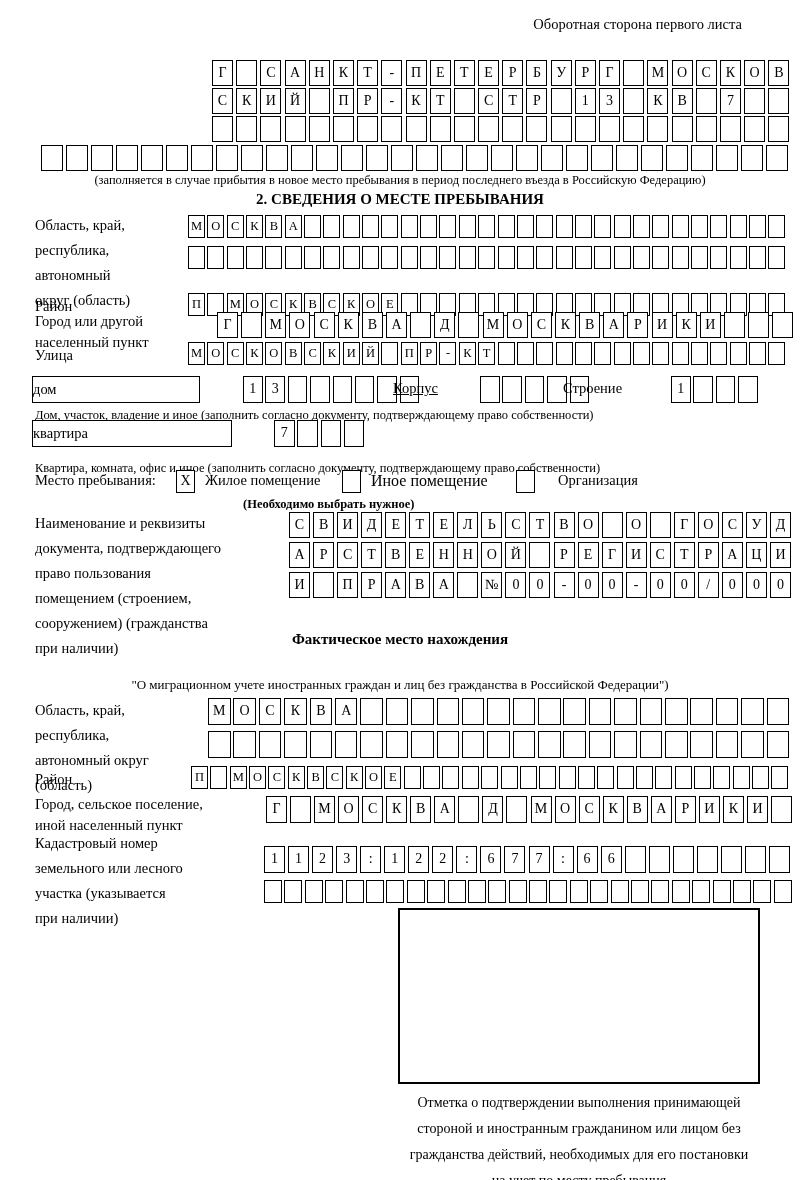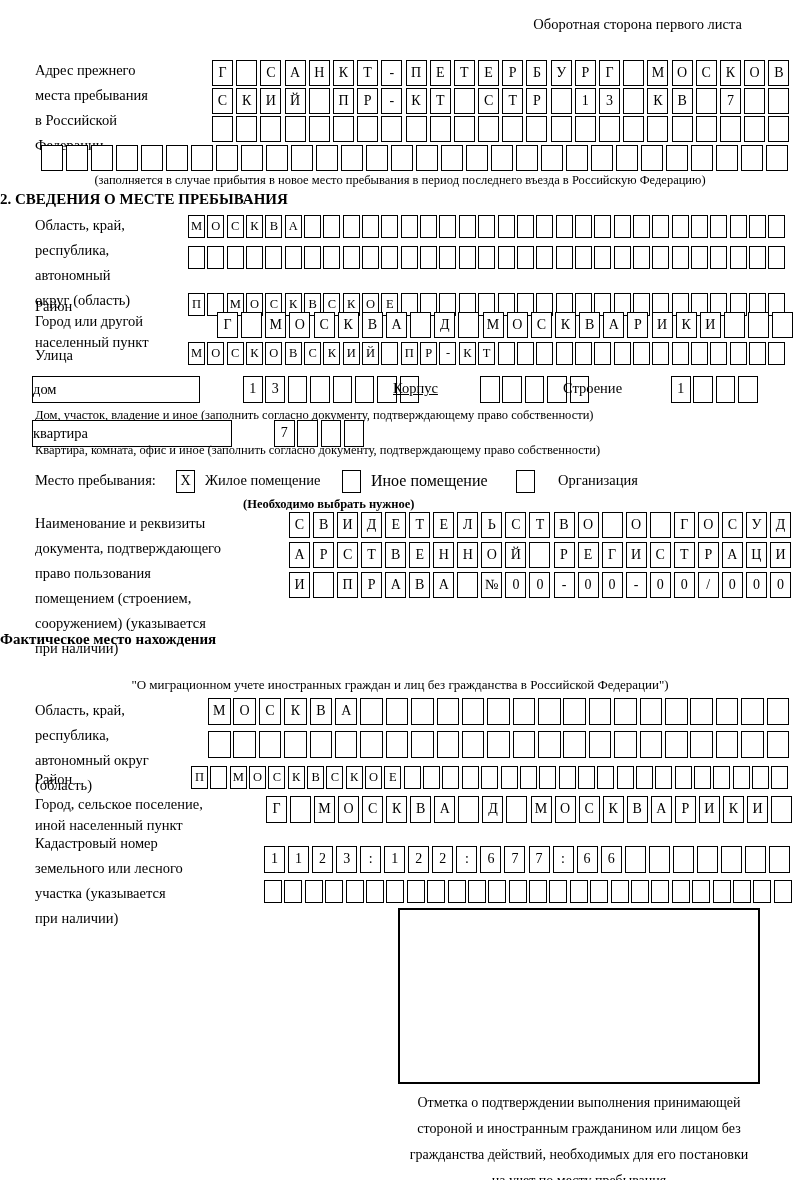--- a/index.html
+++ b/index.html
@@ -3,21 +3,21 @@
 <meta charset="utf-8">
 <style>
   html,body{margin:0;padding:0;background:#fff;}
   .page{position:relative;width:800px;height:1180px;background:#ffffff;overflow:hidden;
         font-family:"Liberation Serif",serif;color:#000;}
   .abs{position:absolute;white-space:nowrap;}
   .lbl{font-size:14.5px;line-height:25px;}
   .lbl .ln{white-space:nowrap;}
   .lbl-sm .ln{line-height:21px;}
   .cap{font-size:12.5px;}
-  .ttl{font-weight:bold;font-size:15px;text-align:left;width:800px;left:0;}
+  .ttl{font-weight:bold;font-size:15px;text-align:center;width:800px;left:0;}
   .ctr{text-align:center;width:800px;left:0;}
   .cellrow{white-space:nowrap;padding-left:36px;}
   .cell{display:inline-block;box-sizing:border-box;border:1.6px solid #000;background:#fff;
         text-align:center;vertical-align:top;overflow:hidden;font-family:"Liberation Serif",serif;}
   .r-prev .cell{width:21px;height:26px;margin-right:3.2px;font-size:14px;line-height:23px;}
   .r-wide .cell{width:22px;height:26px;margin-right:3px;font-size:14px;line-height:23px;}
   .r-nar  .cell{width:17px;height:23px;margin-right:2.35px;font-size:12.5px;line-height:20px;}
   .r-city .cell{width:21px;height:26px;margin-right:3.15px;font-size:14px;line-height:23px;}
   .r-doc  .cell{width:21px;height:26px;margin-right:3.05px;font-size:14px;line-height:23px;}
   .r-fakt .cell{width:22.5px;height:27px;margin-right:2.9px;font-size:14px;line-height:24px;}
@@ -32,26 +32,20 @@
   .stamp{box-sizing:border-box;border:2px solid #000;background:#fff;}
   .stampcap{font-size:14px;line-height:26px;text-align:center;white-space:normal;}
 </style>
 </head>
 <body>
 
 <div class="page">
 
   <div class="abs" style="top:16px;right:58px;font-size:14.5px;">Оборотная сторона первого листа</div>
 
-  <div class="abs lbl" style="left:35px;top:58px;">
-      <div class="ln">Адрес прежнего</div>
-      <div class="ln">места пребывания</div>
-      <div class="ln">в Российской</div>
-      <div class="ln">Федерации</div>
-    </div>
   <div class="abs cellrow r-prev" style="left:176px;top:60px;"><span class="cell">Г</span><span class="cell"></span><span class="cell">С</span><span class="cell">А</span><span class="cell">Н</span><span class="cell">К</span><span class="cell">Т</span><span class="cell">-</span><span class="cell">П</span><span class="cell">Е</span><span class="cell">Т</span><span class="cell">Е</span><span class="cell">Р</span><span class="cell">Б</span><span class="cell">У</span><span class="cell">Р</span><span class="cell">Г</span><span class="cell"></span><span class="cell">М</span><span class="cell">О</span><span class="cell">С</span><span class="cell">К</span><span class="cell">О</span><span class="cell">В</span></div>
   <div class="abs cellrow r-prev" style="left:176px;top:88px;"><span class="cell">С</span><span class="cell">К</span><span class="cell">И</span><span class="cell">Й</span><span class="cell"></span><span class="cell">П</span><span class="cell">Р</span><span class="cell">-</span><span class="cell">К</span><span class="cell">Т</span><span class="cell"></span><span class="cell">С</span><span class="cell">Т</span><span class="cell">Р</span><span class="cell"></span><span class="cell">1</span><span class="cell">3</span><span class="cell"></span><span class="cell">К</span><span class="cell">В</span><span class="cell"></span><span class="cell">7</span><span class="cell"></span><span class="cell"></span></div>
   <div class="abs cellrow r-prev" style="left:176px;top:116px;"><span class="cell"></span><span class="cell"></span><span class="cell"></span><span class="cell"></span><span class="cell"></span><span class="cell"></span><span class="cell"></span><span class="cell"></span><span class="cell"></span><span class="cell"></span><span class="cell"></span><span class="cell"></span><span class="cell"></span><span class="cell"></span><span class="cell"></span><span class="cell"></span><span class="cell"></span><span class="cell"></span><span class="cell"></span><span class="cell"></span><span class="cell"></span><span class="cell"></span><span class="cell"></span><span class="cell"></span></div>
   <div class="abs cellrow r-wide" style="left:5px;top:145px;"><span class="cell"></span><span class="cell"></span><span class="cell"></span><span class="cell"></span><span class="cell"></span><span class="cell"></span><span class="cell"></span><span class="cell"></span><span class="cell"></span><span class="cell"></span><span class="cell"></span><span class="cell"></span><span class="cell"></span><span class="cell"></span><span class="cell"></span><span class="cell"></span><span class="cell"></span><span class="cell"></span><span class="cell"></span><span class="cell"></span><span class="cell"></span><span class="cell"></span><span class="cell"></span><span class="cell"></span><span class="cell"></span><span class="cell"></span><span class="cell"></span><span class="cell"></span><span class="cell"></span><span class="cell"></span></div>
   <div class="abs cap ctr" style="top:173px;">(заполняется в случае прибытия в новое место пребывания в период последнего въезда в Российскую Федерацию)</div>
 
   <div class="abs ttl" style="top:191px;">2. СВЕДЕНИЯ О МЕСТЕ ПРЕБЫВАНИЯ</div>
 
   <div class="abs lbl" style="left:35px;top:213px;">
       <div class="ln">Область, край,</div>
@@ -77,37 +71,37 @@
   <div class="abs bigbox" style="left:32px;top:376px;width:168px;">дом</div>
   <div class="abs cellrow r-dom" style="left:207px;top:376px;"><span class="cell">1</span><span class="cell">3</span><span class="cell"></span><span class="cell"></span><span class="cell"></span><span class="cell"></span><span class="cell"></span><span class="cell"></span></div>
   <div class="abs" style="left:393px;top:380px;font-size:14.5px;text-decoration:underline;">Корпус</div>
   <div class="abs cellrow r-dom" style="left:444px;top:376px;"><span class="cell"></span><span class="cell"></span><span class="cell"></span><span class="cell"></span><span class="cell"></span></div>
   <div class="abs" style="left:563px;top:380px;font-size:14.5px;">Строение</div>
   <div class="abs cellrow r-dom" style="left:635px;top:376px;"><span class="cell">1</span><span class="cell"></span><span class="cell"></span><span class="cell"></span></div>
   <div class="abs cap" style="left:35px;top:408px;">Дом, участок, владение и иное (заполнить согласно документу, подтверждающему право собственности)</div>
 
   <div class="abs bigbox" style="left:32px;top:420px;width:200px;">квартира</div>
   <div class="abs cellrow r-kv" style="left:238px;top:420px;"><span class="cell">7</span><span class="cell"></span><span class="cell"></span><span class="cell"></span></div>
-  <div class="abs cap" style="left:35px;top:443px;">Квартира, комната, офис и иное (заполнить согласно документу, подтверждающему право собственности)</div>
+  <div class="abs cap" style="left:35px;top:461px;">Квартира, комната, офис и иное (заполнить согласно документу, подтверждающему право собственности)</div>
 
   <div class="abs" style="left:35px;top:472px;font-size:14.5px;">Место пребывания:</div>
   <span class="abs chk" style="left:176px;top:470px;">X</span>
   <div class="abs" style="left:205px;top:472px;font-size:14.5px;">Жилое помещение</div>
   <span class="abs chk" style="left:342px;top:470px;"></span>
   <div class="abs" style="left:371px;top:472px;font-size:16px;">Иное помещение</div>
   <span class="abs chk" style="left:516px;top:470px;"></span>
   <div class="abs" style="left:558px;top:472px;font-size:14.5px;">Организация</div>
   <div class="abs cap" style="left:243px;top:497px;font-weight:bold;">(Необходимо выбрать нужное)</div>
 
   <div class="abs lbl" style="left:35px;top:511px;font-family:Liberation Serif, serif;">
       <div class="ln">Наименование и реквизиты</div>
       <div class="ln">документа, подтверждающего</div>
       <div class="ln">право пользования</div>
       <div class="ln">помещением (строением,</div>
-      <div class="ln">сооружением) (указывается</div>
+      <div class="ln">сооружением) (гражданства</div>
       <div class="ln">при наличии)</div>
     </div>
   <div class="abs cellrow r-doc" style="left:253px;top:512px;"><span class="cell">С</span><span class="cell">В</span><span class="cell">И</span><span class="cell">Д</span><span class="cell">Е</span><span class="cell">Т</span><span class="cell">Е</span><span class="cell">Л</span><span class="cell">Ь</span><span class="cell">С</span><span class="cell">Т</span><span class="cell">В</span><span class="cell">О</span><span class="cell"></span><span class="cell">О</span><span class="cell"></span><span class="cell">Г</span><span class="cell">О</span><span class="cell">С</span><span class="cell">У</span><span class="cell">Д</span></div>
   <div class="abs cellrow r-doc" style="left:253px;top:542px;"><span class="cell">А</span><span class="cell">Р</span><span class="cell">С</span><span class="cell">Т</span><span class="cell">В</span><span class="cell">Е</span><span class="cell">Н</span><span class="cell">Н</span><span class="cell">О</span><span class="cell">Й</span><span class="cell"></span><span class="cell">Р</span><span class="cell">Е</span><span class="cell">Г</span><span class="cell">И</span><span class="cell">С</span><span class="cell">Т</span><span class="cell">Р</span><span class="cell">А</span><span class="cell">Ц</span><span class="cell">И</span></div>
   <div class="abs cellrow r-doc" style="left:253px;top:572px;"><span class="cell">И</span><span class="cell"></span><span class="cell">П</span><span class="cell">Р</span><span class="cell">А</span><span class="cell">В</span><span class="cell">А</span><span class="cell"></span><span class="cell">№</span><span class="cell">0</span><span class="cell">0</span><span class="cell">-</span><span class="cell">0</span><span class="cell">0</span><span class="cell">-</span><span class="cell">0</span><span class="cell">0</span><span class="cell">/</span><span class="cell">0</span><span class="cell">0</span><span class="cell">0</span></div>
 
   <div class="abs ttl" style="top:631px;">Фактическое место нахождения</div>
   <div class="abs cap ctr" style="top:677px;font-size:13px;">"О миграционном учете иностранных граждан и лиц без гражданства в Российской Федерации")</div>
 
   <div class="abs lbl" style="left:35px;top:698px;">

